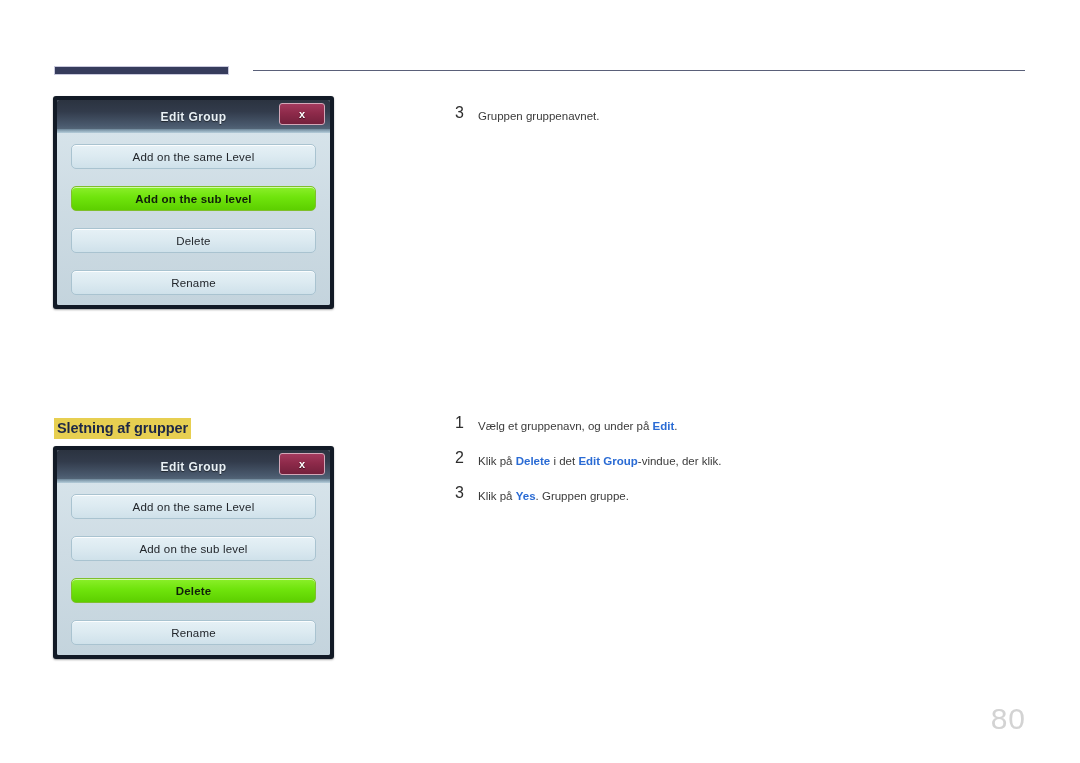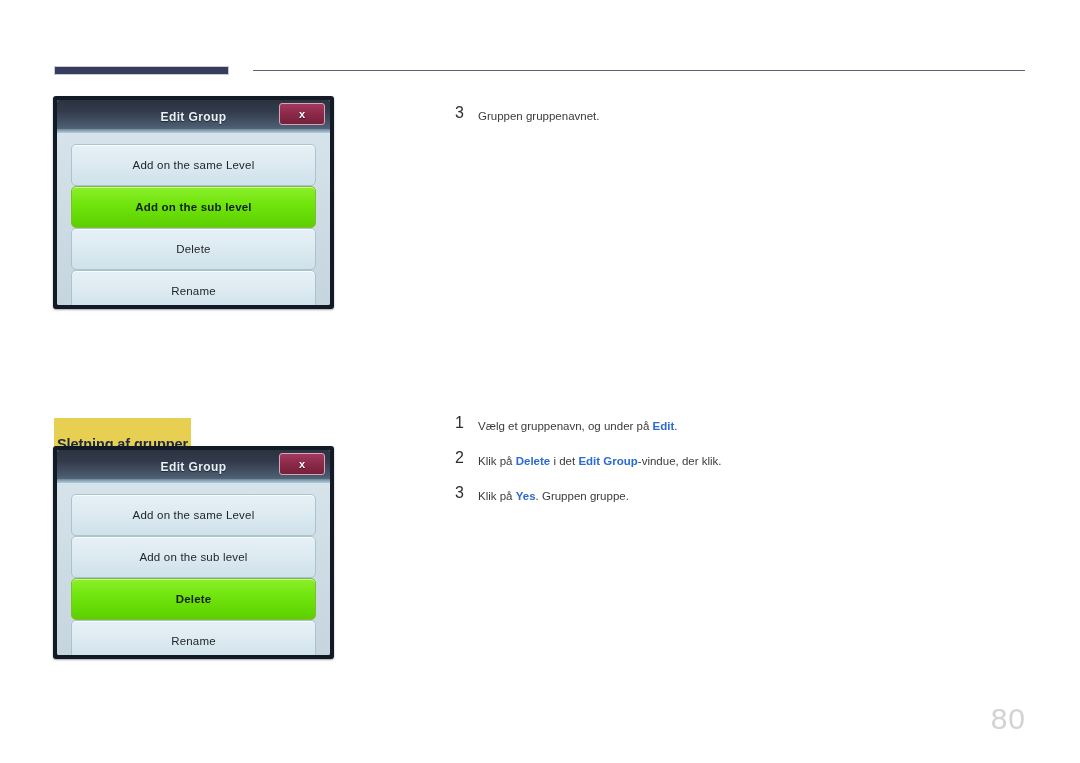--- a/index.html
+++ b/index.html
@@ -101,21 +101,21 @@
   .dialog-body {
     flex: 1;
     padding: 11px 14px 10px 14px;
     box-sizing: border-box;
     display: flex;
     flex-direction: column;
     justify-content: space-between;
     background: linear-gradient(180deg, #d6e3ea 0%, #cedce4 40%, #c4d4dd 100%);
   }
   .dlg-btn {
-    height: 42px;
+    height: 25px;
     box-sizing: border-box;
     border-radius: 5px;
     display: flex;
     align-items: center;
     justify-content: center;
     font-size: 11.5px;
     color: #22262b;
     background: linear-gradient(180deg, #e6f1f6 0%, #dceaf1 50%, #cfe1ea 100%);
     border: 1px solid #a9c3d0;
     box-shadow: inset 0 1px 0 rgba(255,255,255,0.85);
@@ -132,21 +132,21 @@
 
   
   #section-heading {
     position: absolute;
     left: 54px;
     top: 418px;
     font-size: 14.5px;
     font-weight: bold;
     color: #1d2746;
     background: #e7cf51;
-    padding: 18px 3px 3px 3px;
+    padding: 2px 3px 3px 3px;
     letter-spacing: -0.1px;
   }
 
   
   .text-col {
     position: absolute;
     left: 455px;
     width: 575px;
   }
   .bullet-row {

